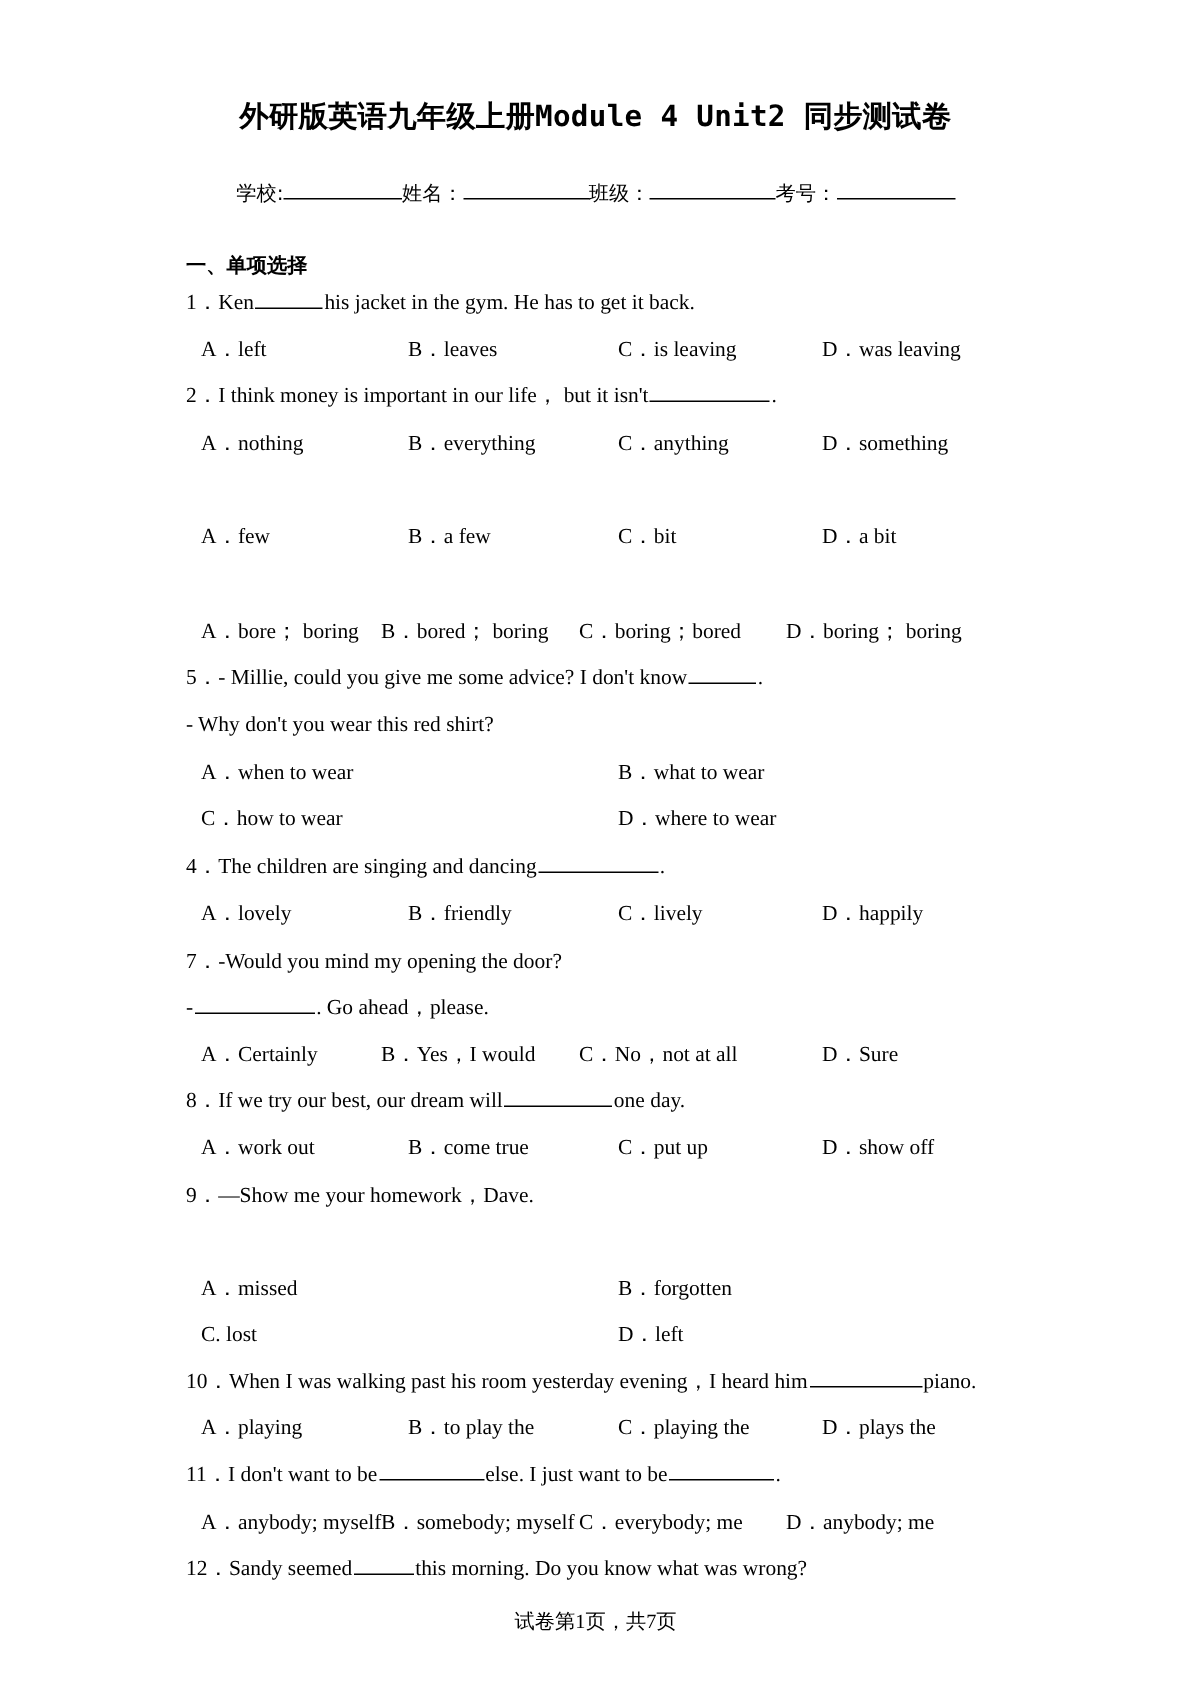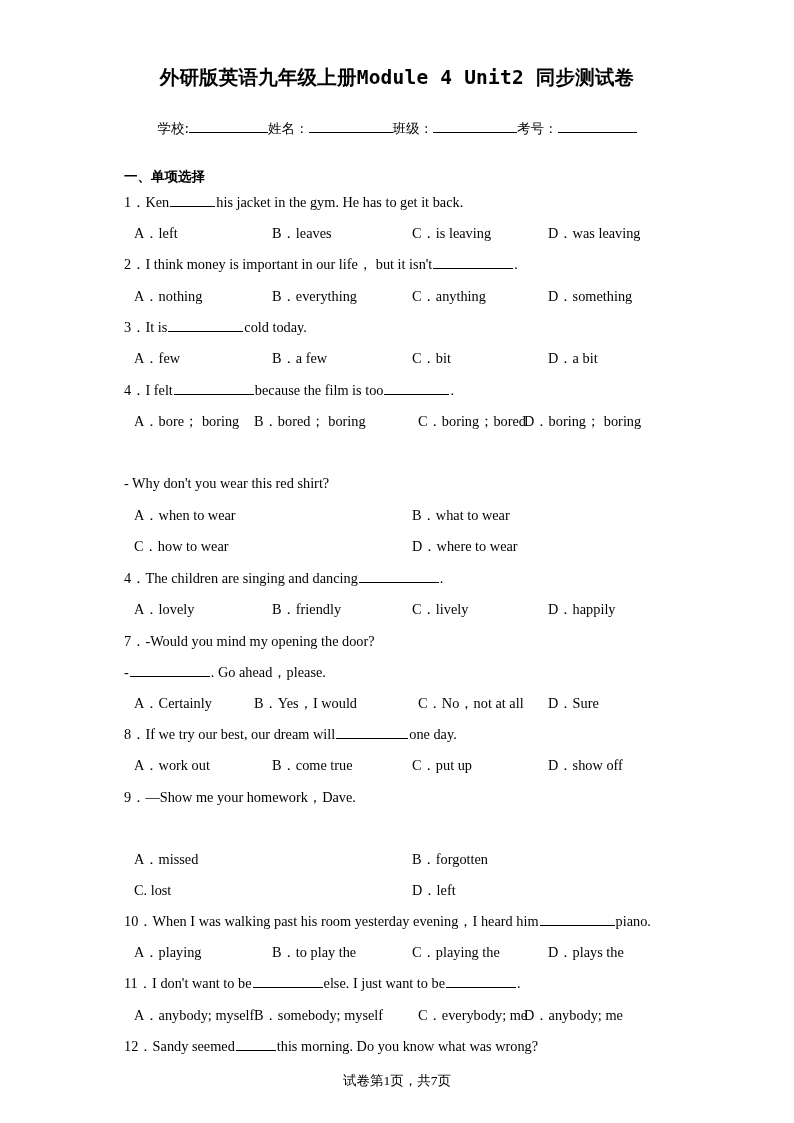--- a/index.html
+++ b/index.html
@@ -99,21 +99,21 @@
   .c2 { left: 288px; }
   .c3 { left: 424px; }
 
   
   .c2col0 { left: 10px; }
   .c2col1 { left: 288px; }
 
   
   .n0 { left: 10px; }
   .n1 { left: 130px; }
-  .n2 { left: 262px; margin-left: 32px; }
+  .n2 { left: 262px; }
   .n3 { left: 400px; }
 
   
   .u {
     display: inline-block;
     border-bottom: 1px solid #000;
     height: 12px;
     vertical-align: baseline;
     margin: 0 1px;
   }
@@ -167,40 +167,37 @@
   <div class="row" style="top:255px;">
     <span>2．I think money is important in our life，   but it isn't</span><span class="u u-80"></span><span>.</span>
   </div>
   <div class="opts" style="top:287px;">
     <span class="opt c0">A．nothing</span>
     <span class="opt c1">B．everything</span>
     <span class="opt c2">C．anything</span>
     <span class="opt c3">D．something</span>
   </div>
 
-  <div class="row" style="top:318px;">
-    <span>3．It is</span><span class="u u-75"></span><span>cold today.</span>
-  </div>
   <div class="opts" style="top:349px;">
     <span class="opt c0">A．few</span>
     <span class="opt c1">B．a few</span>
     <span class="opt c2">C．bit</span>
     <span class="opt c3">D．a bit</span>
   </div>
 
-  <div class="row" style="top:381px;">
-    <span>4．I felt</span><span class="u u-80"></span><span>because the film is too</span><span class="u u-65"></span><span>.</span>
-  </div>
   <div class="opts" style="top:412px;">
     <span class="opt n0">A．bore； boring</span>
     <span class="opt n1">B．bored； boring</span>
     <span class="opt n2">C．boring；bored</span>
     <span class="opt n3">D．boring； boring</span>
   </div>
 
+  <div class="row" style="top:443px;">
+    <span>5．- Millie, could you give me some advice? I don't know</span><span class="u u-45"></span><span>.</span>
+  </div>
   <div class="row" style="top:474px;">- Why don't you wear this red shirt?</div>
   <div class="opts" style="top:506px;">
     <span class="opt c2col0">A．when to wear</span>
     <span class="opt c2col1">B．what to wear</span>
   </div>
   <div class="opts" style="top:537px;">
     <span class="opt c2col0">C．how to wear</span>
     <span class="opt c2col1">D．where to wear</span>
   </div>
 

